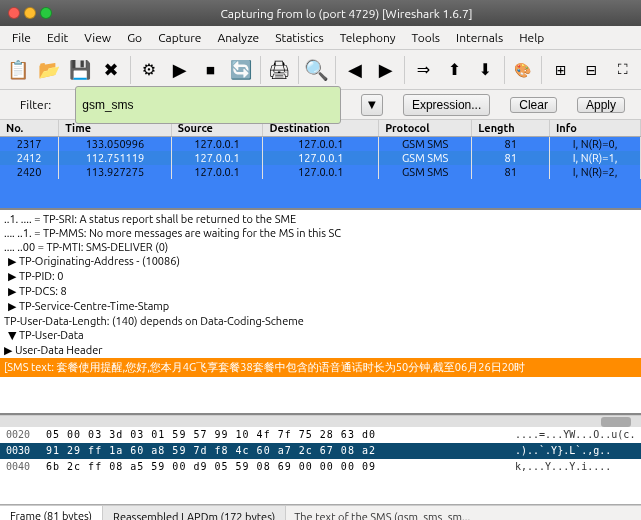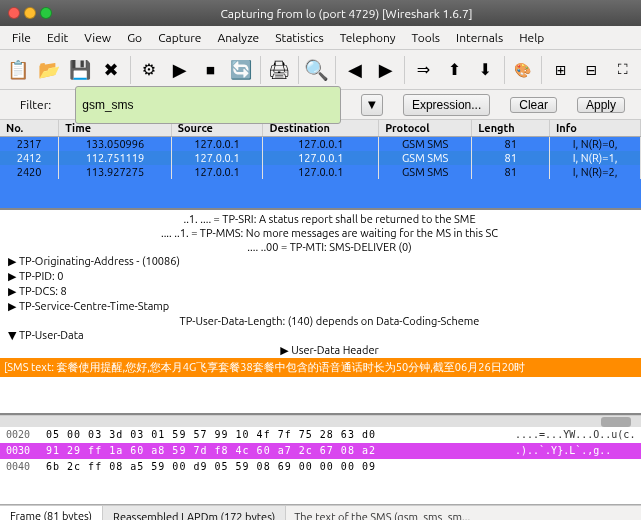--- a/index.html
+++ b/index.html
@@ -169,21 +169,21 @@
       overflow: hidden;
       border-bottom: 2px solid #888;
       font-size: 11px;
       padding: 2px 0;
     }
     .detail-line {
       padding: 1px 8px;
       white-space: nowrap;
       overflow: hidden;
     }
-    .detail-line.indent1 { padding-left: 26px; text-align: center; }
+    .detail-line.indent1 { padding-left: 4px; }
     .detail-line.expandable { cursor: pointer; }
     .sms-highlight {
       background: #ff8c00;
       color: #fff;
       padding: 2px 4px;
       display: block;
       white-space: nowrap;
       overflow: hidden;
     }
 
@@ -194,21 +194,21 @@
       overflow: hidden;
       border-bottom: 1px solid #aaa;
       font-size: 10px;
       font-family: 'DejaVu Sans Mono', 'Courier New', monospace;
     }
     .hex-row {
       display: flex;
       padding: 1px 6px;
       line-height: 14px;
     }
-    .hex-row.selected { background: #d946ef; color: #fff; }
+    .hex-row.selected { background: #0c4a6e; color: #fff; }
     .hex-offset { width: 40px; color: #666; }
     .hex-row.selected .hex-offset { color: #fff; }
     .hex-bytes { flex: 1; letter-spacing: 1px; }
     .hex-ascii { width: 120px; color: #333; }
     .hex-row.selected .hex-ascii { color: #fff; }
 
     
     #statusbar {
       background: #f2f1f0;
       height: 22px;
@@ -392,20 +392,21 @@
         <span class="hex-ascii">....=...YW...O..u(c.</span>
       </div>
       <div class="hex-row selected">
         <span class="hex-offset">0030</span>
         <span class="hex-bytes">91 29 ff 1a 60 a8 59 7d  f8 4c 60 a7 2c 67 08  a2</span>
         <span class="hex-ascii">.)..`.Y}.L`.,g..</span>
       </div>
       <div class="hex-row">
         <span class="hex-offset">0040</span>
         <span class="hex-bytes">6b 2c ff 08 a5 59 00 d9  05 59 08 69 00 00 00 09</span>
+        <span class="hex-ascii">k,...Y...Y.i....</span>
       </div>
     </div>
 </div>
 
 <div id="statusbar">
   <div class="status-tab active">Frame (81 bytes)</div>
   <div class="status-tab">Reassembled LAPDm (172 bytes)</div>
   <div class="status-info">The text of the SMS (gsm_sms_sm...</div>
 </div>
 

